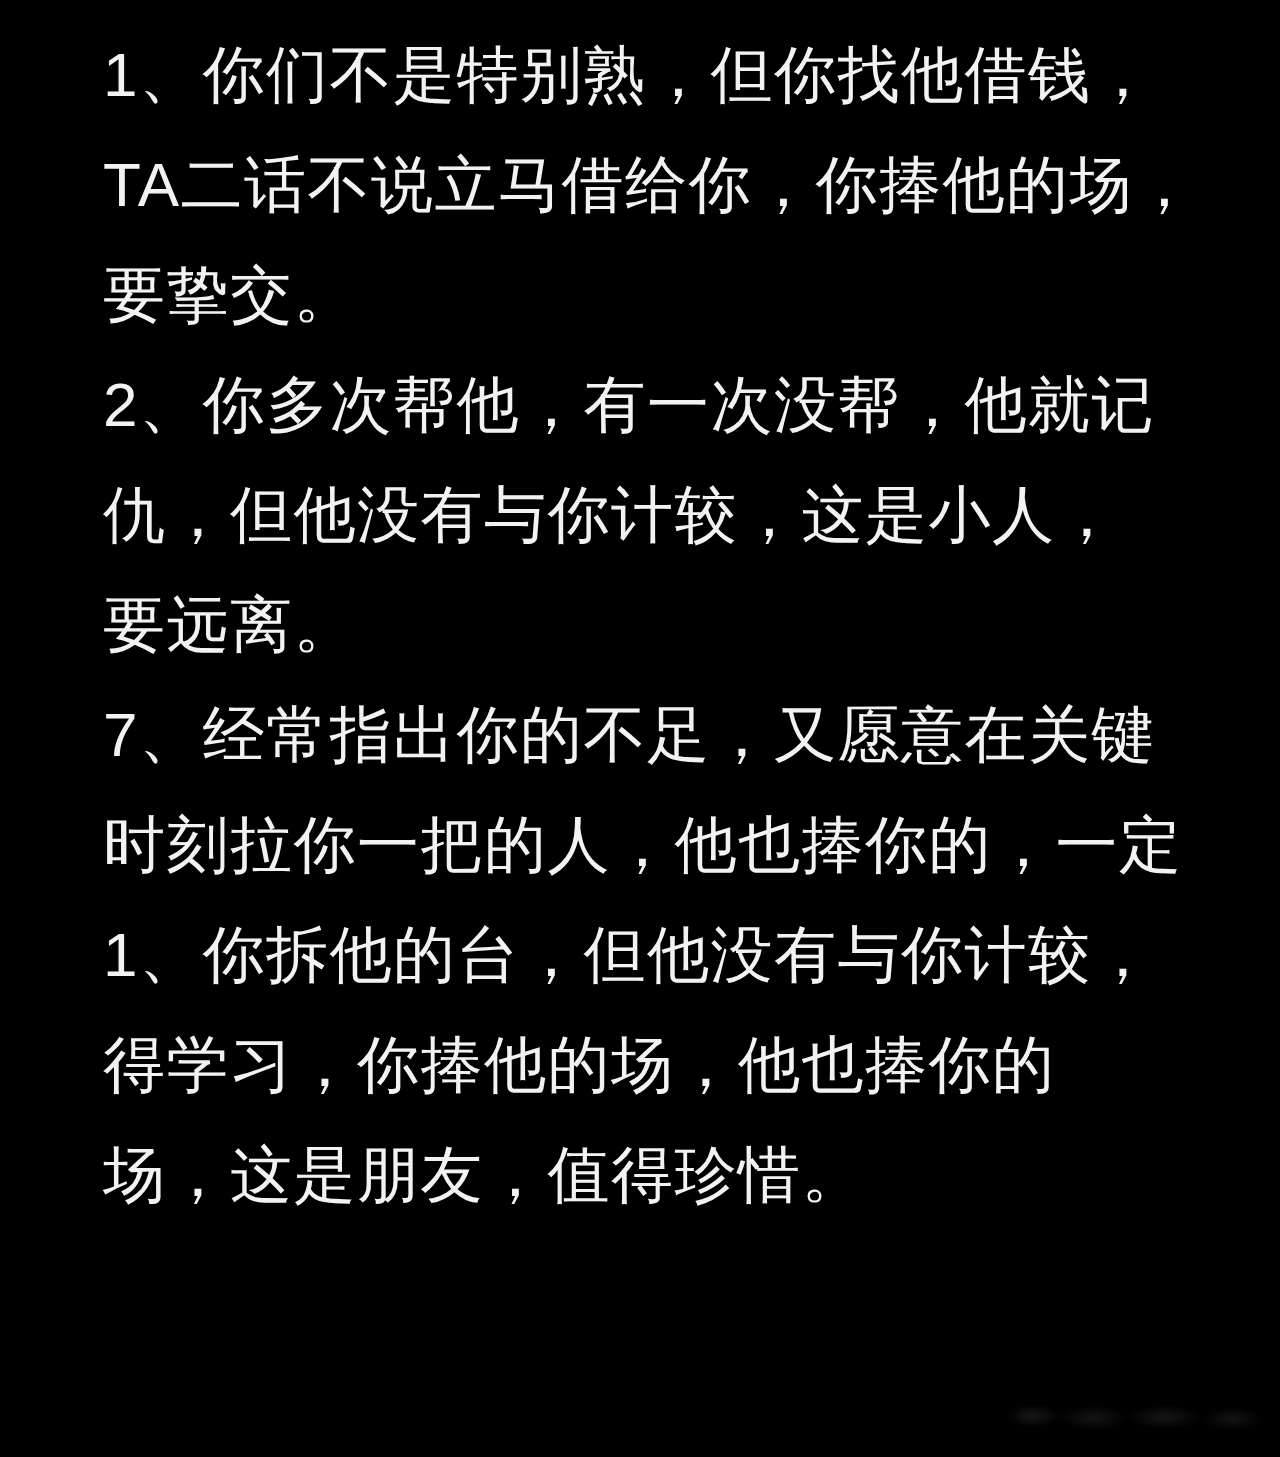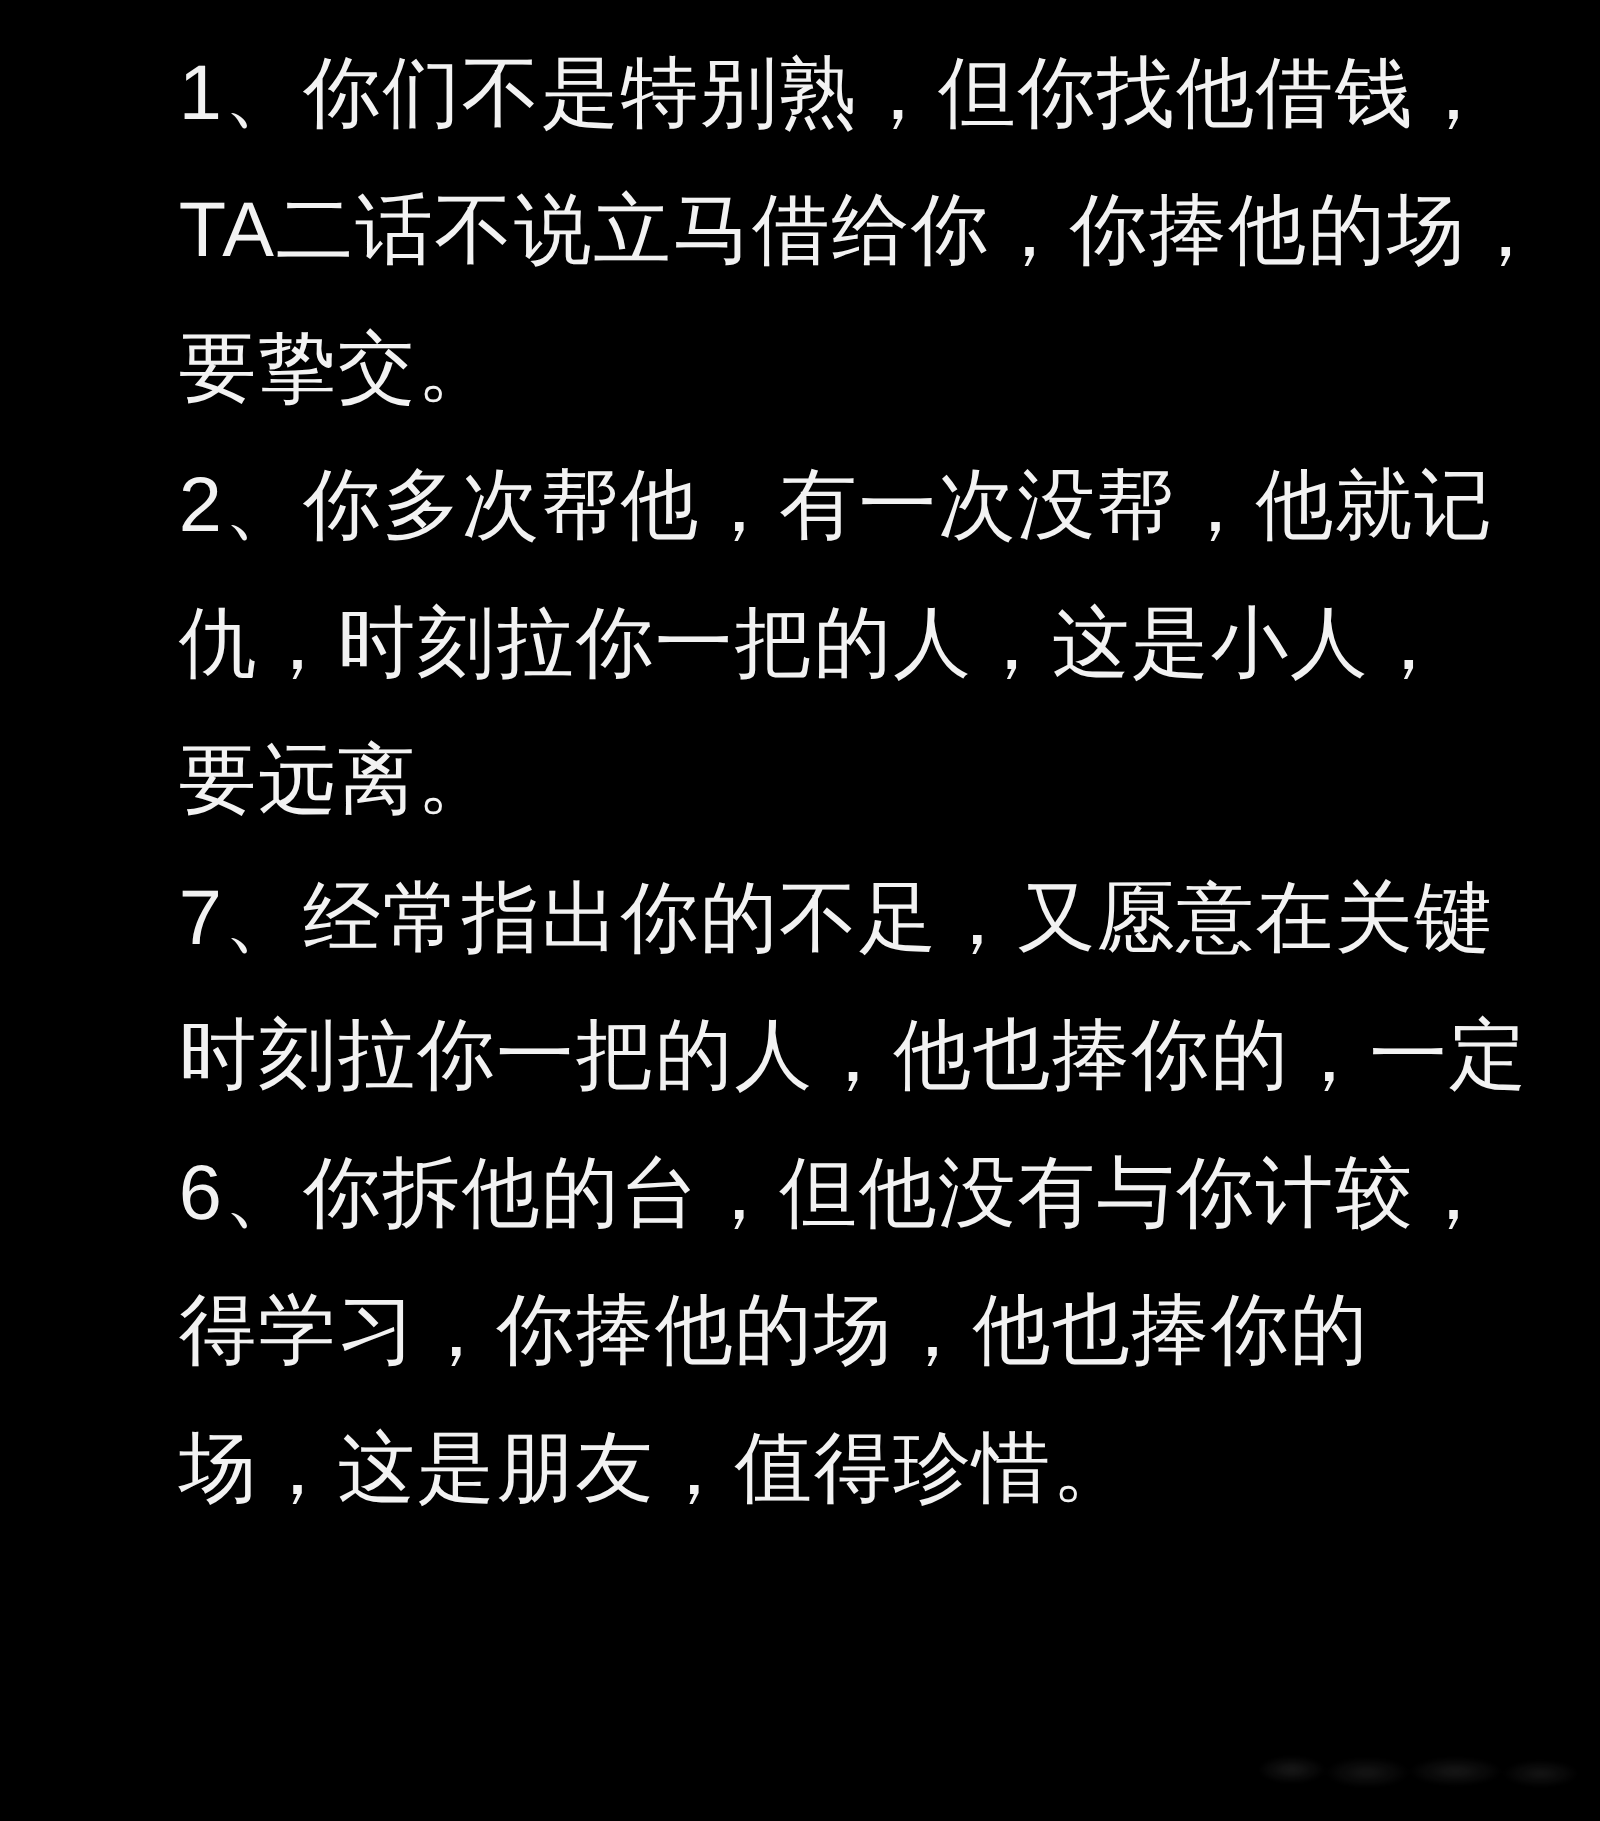--- a/index.html
+++ b/index.html
@@ -20,21 +20,20 @@
     top: 20px;
     left: 103px;
     right: 60px;
     color: #f2f2f2;
     font-size: 62px;
     line-height: 110px;
     font-weight: 400;
     letter-spacing: 1.5px;
     white-space: nowrap;
     text-rendering: optimizeLegibility;
-    margin-left: 40px;
   }
   .paragraph { margin: 0; padding: 0; }
   .line { height: 110px; }
   
   .watermark {
     position: absolute;
     left: 1002px;
     top: 1396px;
     width: 262px;
     height: 44px;
@@ -54,31 +53,31 @@
   <div class="text-block">
 
     <div class="paragraph">
       <div class="line">1、你们不是特别熟，但你找他借钱，</div>
       <div class="line">TA二话不说立马借给你，你捧他的场，</div>
       <div class="line">要挚交。</div>
     </div>
 
     <div class="paragraph">
       <div class="line">2、你多次帮他，有一次没帮，他就记</div>
-      <div class="line">仇，时刻拉你一把的人，这是小人，</div>
+      <div class="line">仇，但他没有与你计较，这是小人，</div>
       <div class="line">要远离。</div>
     </div>
 
     <div class="paragraph">
       <div class="line">7、经常指出你的不足，又愿意在关键</div>
       <div class="line">时刻拉你一把的人，他也捧你的，一定</div>
     </div>
 
     <div class="paragraph">
-      <div class="line">6、你拆他的台，但他没有与你计较，</div>
+      <div class="line">1、你拆他的台，但他没有与你计较，</div>
       <div class="line">得学习，你捧他的场，他也捧你的</div>
       <div class="line">场，这是朋友，值得珍惜。</div>
     </div>
 
   </div>
 
   <div class="watermark"></div>
 </div>
 
 </body></html>

